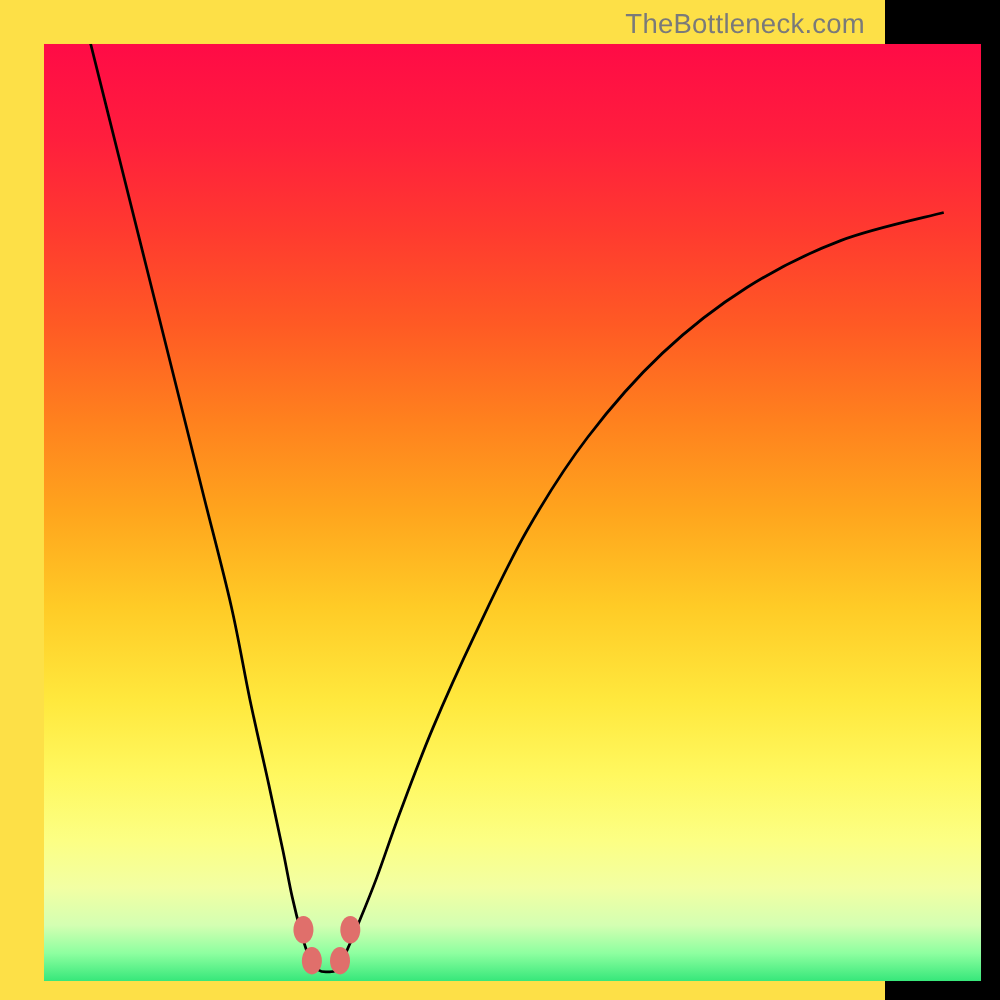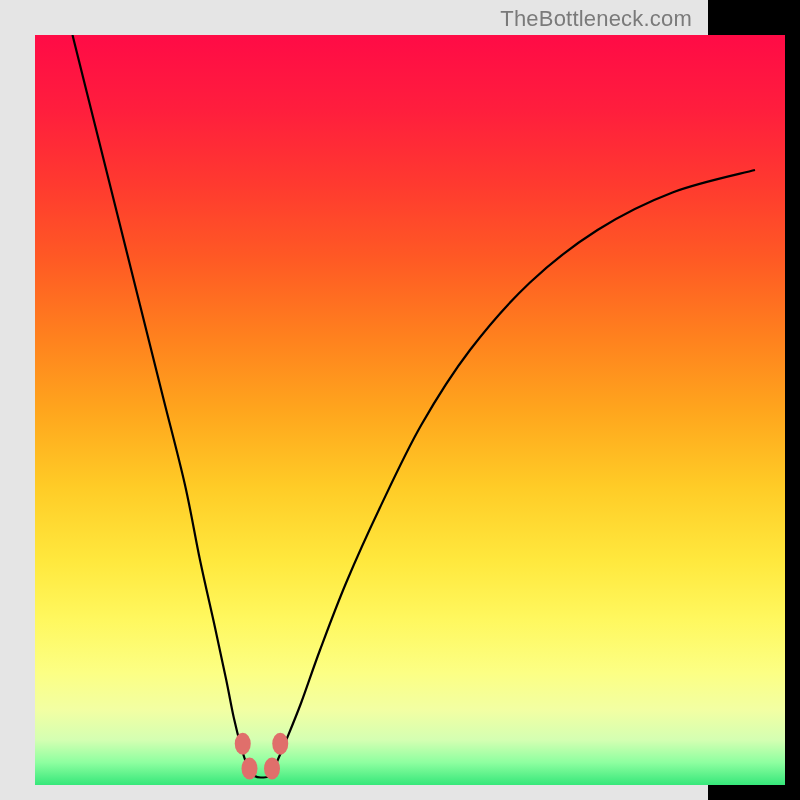--- a/index.html
+++ b/index.html
@@ -10,21 +10,21 @@
     background: #000;
     overflow: hidden;
     font-family: Arial, Helvetica, sans-serif;
   }
   .frame {
     position: absolute;
     left: 0;
     top: 0;
     width: 708px;
     height: 800px;
-    background: #e5e5e5;
+    background: #fde047;
   }
   .plot-area {
     position: absolute;
     left: 35px;
     top: 35px;
     width: 750px;
     height: 750px;
     overflow: hidden;
   }
   .gradient {

